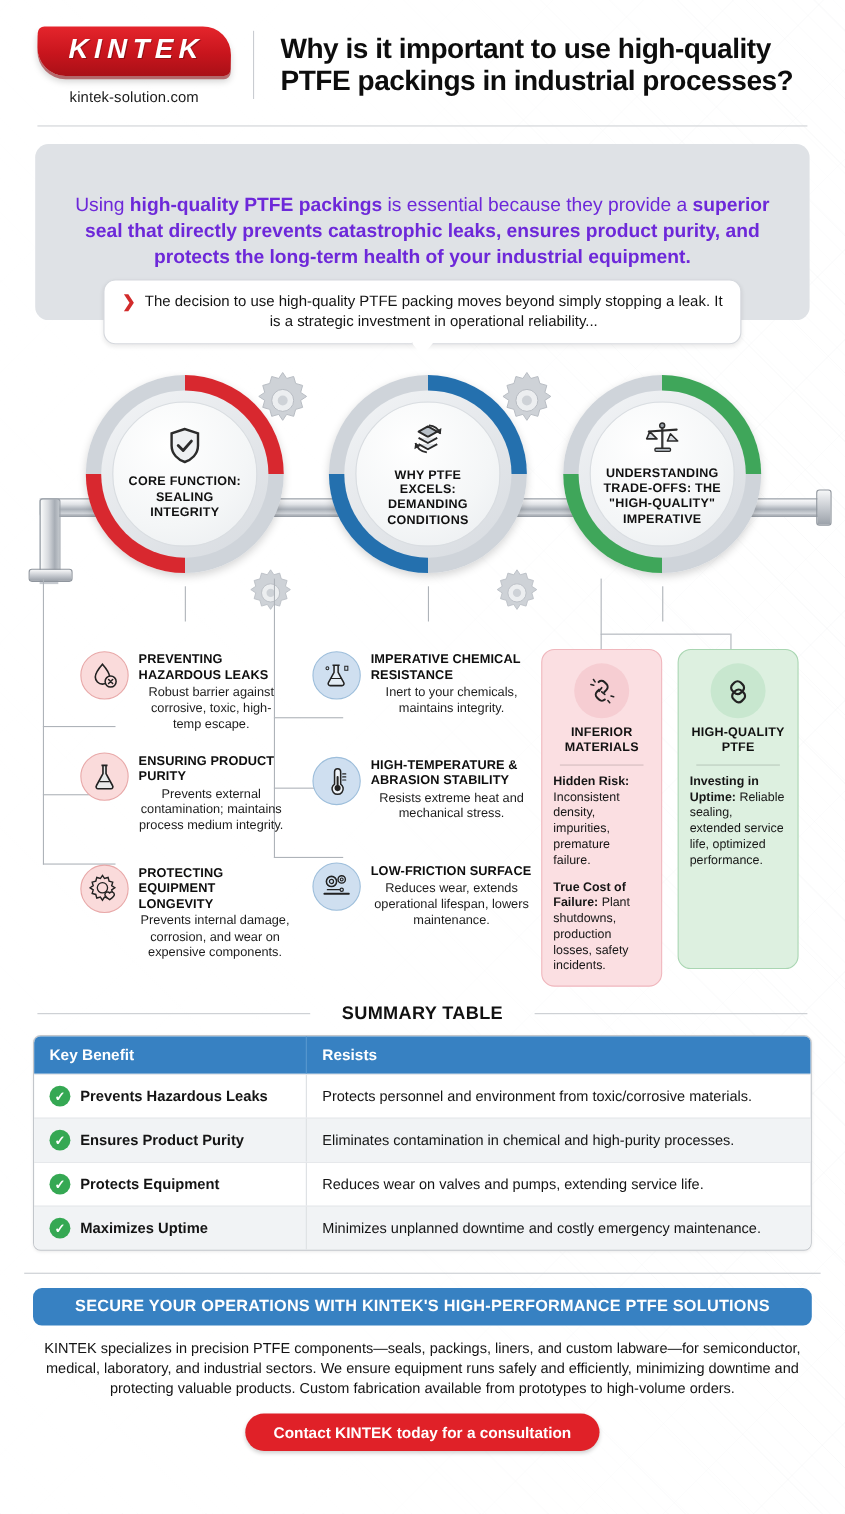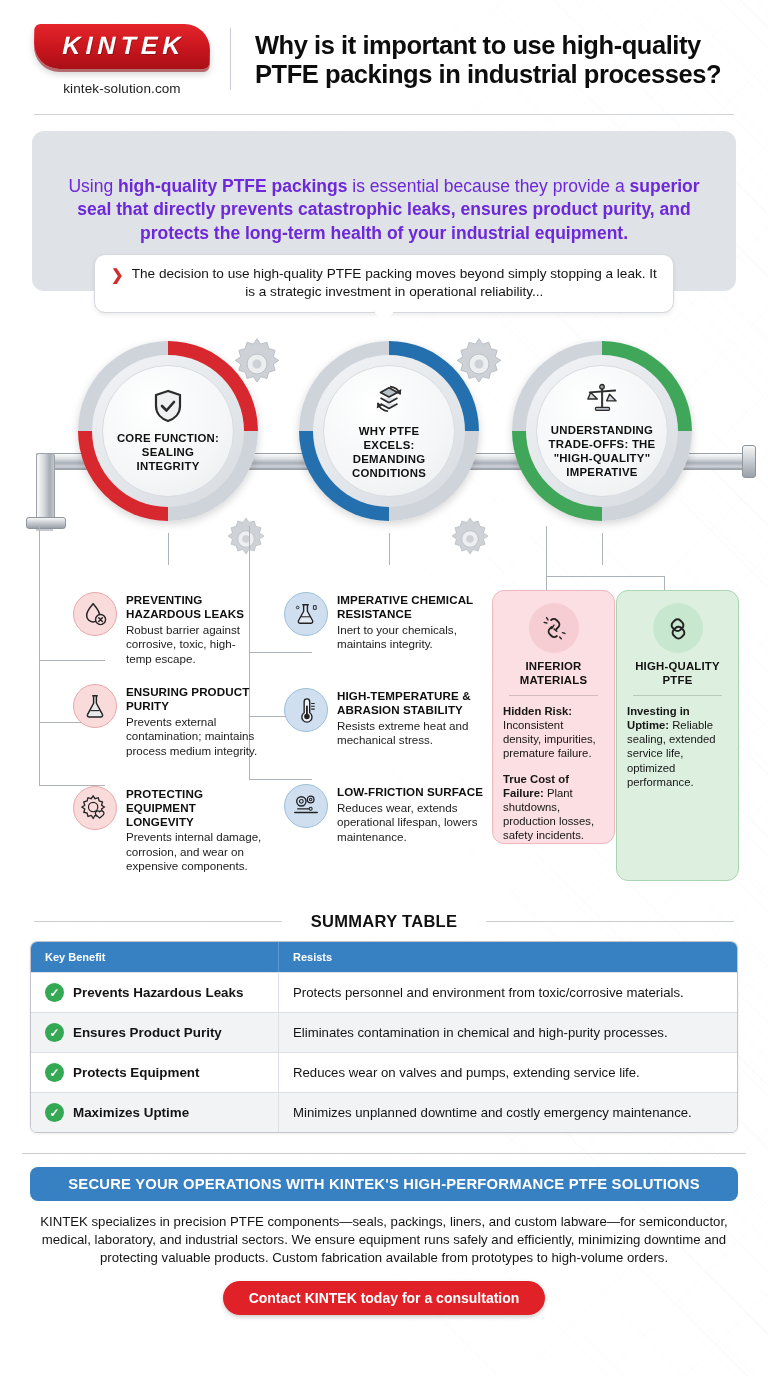--- a/index.html
+++ b/index.html
@@ -144,26 +144,26 @@
 
   .item{ position:absolute; display:flex; gap:9px; align-items:flex-start;}
   .item-icon{
     flex:0 0 auto; width:44px; height:44px; border-radius:50%;
     display:flex; align-items:center; justify-content:center;
   }
   .icon-red{ background:#fadbdb; border:1px solid #e8a8a8;}
   .icon-blue{ background:#cfdff0; border:1px solid #9dbedb;}
   .item-body{ padding-top:1px; }
   .item-title{ font-size:11.6px; font-weight:bold; line-height:1.18; letter-spacing:.1px; color:#0e0e0e;}
-  .item-desc{ font-size:11.6px; line-height:1.25; color:#1b1b1b; margin-top:2px;}
+  .item-desc{ font-size:11.6px; line-height:1.25; color:#1b1b1b; margin-top:2px;text-align:center;}
 
   
   .cmp{
-    position:absolute; width:123px; border-radius:12px;
-    padding:12px 10px 0 10px; text-align:center;
+    position:absolute; width:110px; border-radius:12px;
+    padding:12px 10px 11px 10px; text-align:center;
   }
   .cmp-bad{ background:#fbdfe2; border:1px solid #f0b7bd;}
   .cmp-good{ background:#ddf0e0; border:1px solid #a9d6b2;}
   .cmp-icon{
     width:50px; height:50px; border-radius:50%; margin:0 auto 7px auto;
     display:flex; align-items:center; justify-content:center;
   }
   .cmp-icon-bad{ background:#f6cdd2;}
   .cmp-icon-good{ background:#c8e7cf;}
   .cmp-title{ font-size:11.4px; font-weight:bold; line-height:1.2; letter-spacing:.2px;}
@@ -178,21 +178,21 @@
   .sum-head h2{ font-size:16.5px; font-weight:bold; letter-spacing:.3px; color:#111;}
 
   .tbl{
     margin:10px 30px 0 30px; border:1px solid #c2c6cb;
     border-radius:7px; overflow:hidden; background:#fff;
     box-shadow:0 1px 3px rgba(0,0,0,.08);
   }
   .tr{ display:flex; border-top:1px solid #dcdfe3;}
   .tr:first-child{ border-top:0;}
   .th{
-    background:#3781c2; color:#fff; font-weight:bold; font-size:11px;
+    background:#3781c2; color:#fff; font-weight:bold; font-size:14px;
     padding:9px 14px;
   }
   .td{ padding:10px 14px; font-size:13.2px; color:#141414;}
   .c1{ flex:0 0 248px; border-right:1px solid #dcdfe3; display:flex; align-items:center; gap:9px;}
   .c2{ flex:1; display:flex; align-items:center;}
   .tr.alt .td{ background:#f1f3f5;}
   .tr.hdr .th.c1{ border-right:1px solid #5a9ad0;}
   .benefit{ font-weight:bold; font-size:13.4px;}
   .chk{
     flex:0 0 auto; width:19px; height:19px; border-radius:50%;

